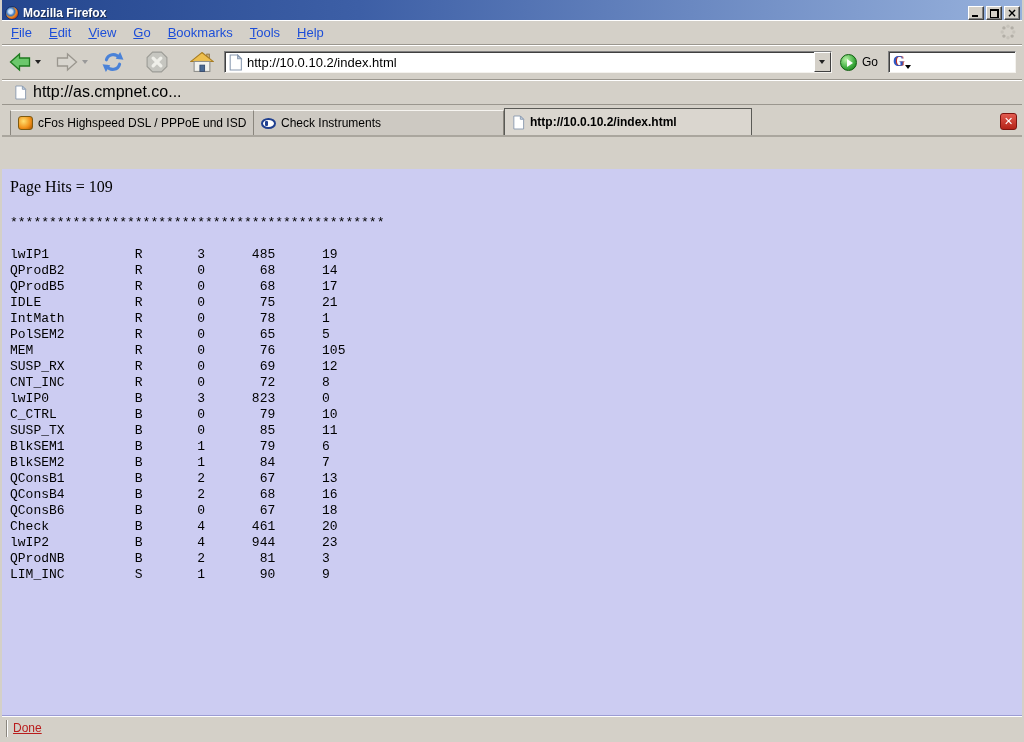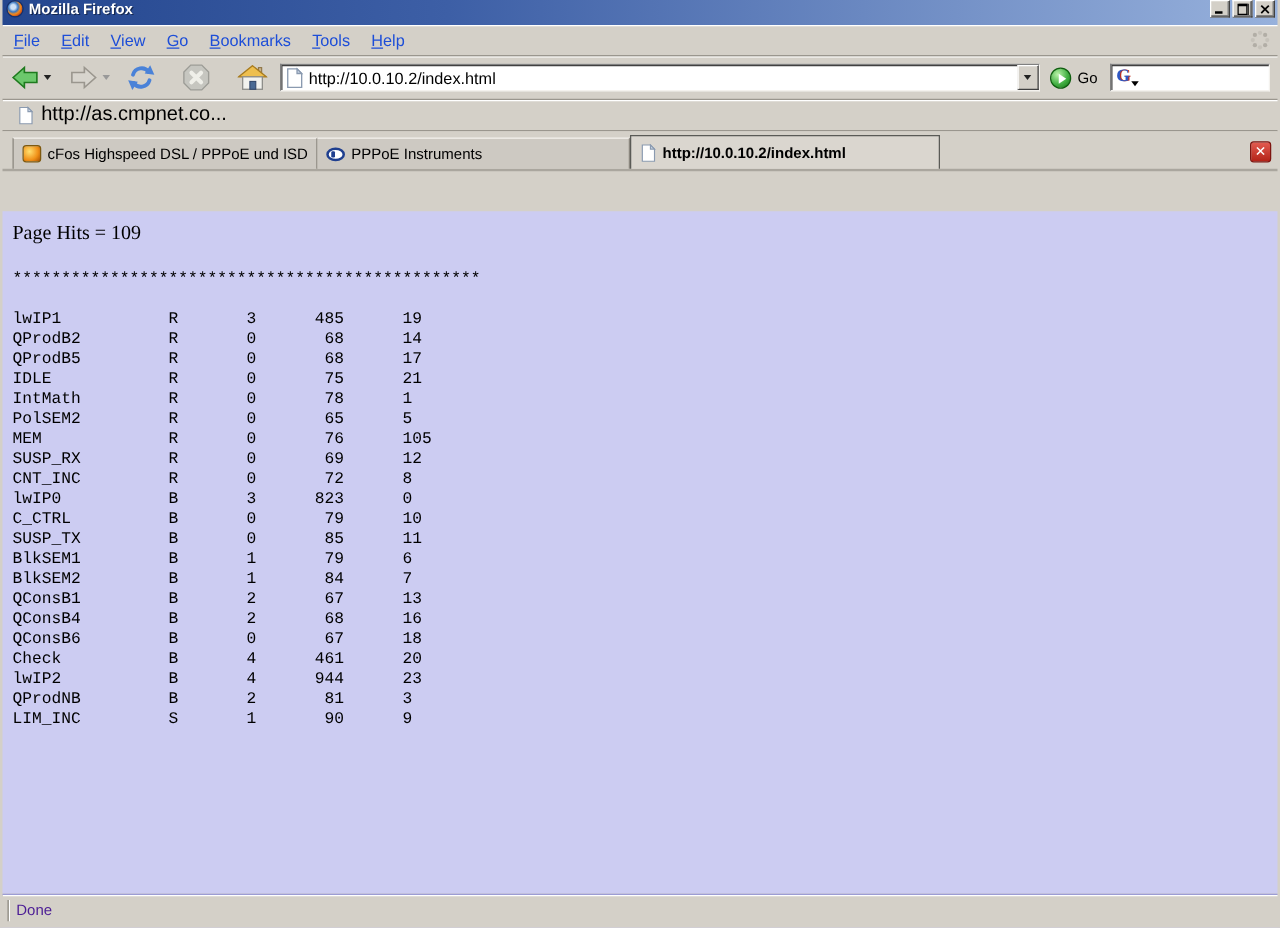--- a/index.html
+++ b/index.html
@@ -3,21 +3,21 @@
 <meta charset="utf-8">
 <style>
   * { margin:0; padding:0; box-sizing:border-box; }
   html,body { width:1024px; height:742px; overflow:hidden; background:#d4d0c8;
               font-family:"Liberation Sans", sans-serif; }
 
   .window { width:1024px; height:742px; display:flex; flex-direction:column;
             border:2px solid #d4d0c8; border-top:0; background:#d4d0c8; }
 
   
-  .titlebar { height:20px; flex:0 0 20px; display:flex; align-items:flex-start;
+  .titlebar { height:20px; flex:0 0 20px; display:flex; align-items:flex-end;
               background:linear-gradient(90deg,#24468e 0%,#3d5fa6 35%,#97b1dc 100%);
               padding:0 2px 0 3px; }
   .ff-icon { width:14px; height:14px; border-radius:50%; margin-right:4px; flex:0 0 14px;
              background:radial-gradient(circle at 38% 38%, #cfe2f6 0 18%, #3a78c0 38%, #f08a20 55%, #c24010 78%, #802810 100%);
              border:1px solid #15306b; }
   .title-text { color:#fff; font-size:12px; font-weight:bold; flex:1;
                 text-shadow:1px 1px 0 rgba(0,0,0,.45); }
   .win-buttons { display:flex; gap:2px; }
   .wbtn { width:16px; height:14px; background:#d4d0c8; position:relative;
           border:1px solid; border-color:#fff #404040 #404040 #fff;
@@ -100,21 +100,21 @@
 
   
   .content { flex:1; background:#ccccf2; color:#000; overflow:hidden; padding:9px 0 0 8px;margin-top:32px; }
   .page-hits { font:16px "Liberation Serif", serif; margin-bottom:19px; }
   .mono-line { white-space:pre; font:13px/16px "Liberation Mono", monospace; }
 
   
   .statusbar { height:25px; flex:0 0 25px; background:#d4d0c8; display:flex; align-items:center;
                border-top:1px solid #9c9cd4; box-shadow:inset 0 1px 0 #fff; padding-left:4px; }
   .status-divider { width:1px; height:17px; border-left:1px solid #8a867e; border-right:1px solid #fff; margin-right:5px; }
-  .status-text { font-size:12px; color:#4c1d95; }
+  .status-text { font-size:12px; color:#b91c1c;text-decoration:underline; }
 
   svg { display:block; }
 </style>
 </head>
 <body>
 
 <div class="window">
 
   <div class="titlebar">
     <span class="ff-icon"></span>
@@ -225,21 +225,21 @@
     </span>
   </div>
 
   <div class="tabstrip">
     <span class="tab" style="width:244px">
       <span class="cfos-icon"></span>
       <span class="tab-label">cFos Highspeed DSL / PPPoE und ISDN CAP...</span>
     </span>
     <span class="tab" style="width:250px">
       <span class="dynon-icon"></span>
-      <span class="tab-label">PPPoE Instruments</span>
+      <span class="tab-label">Check Instruments</span>
     </span>
     <span class="tab active" style="width:248px">
       <svg width="13" height="15" viewBox="0 0 14 16">
         <path d="M2 1 L9 1 L12.5 4.5 L12.5 15 L2 15 Z" fill="#fff" stroke="#8a9ab0"></path>
         <path d="M9 1 L9 4.5 L12.5 4.5 Z" fill="#ccd8e8" stroke="#8a9ab0"></path>
       </svg>
       <span class="tab-label">http://10.0.10.2/index.html</span>
     </span>
     <span class="close-tab">✕</span>
   </div>

